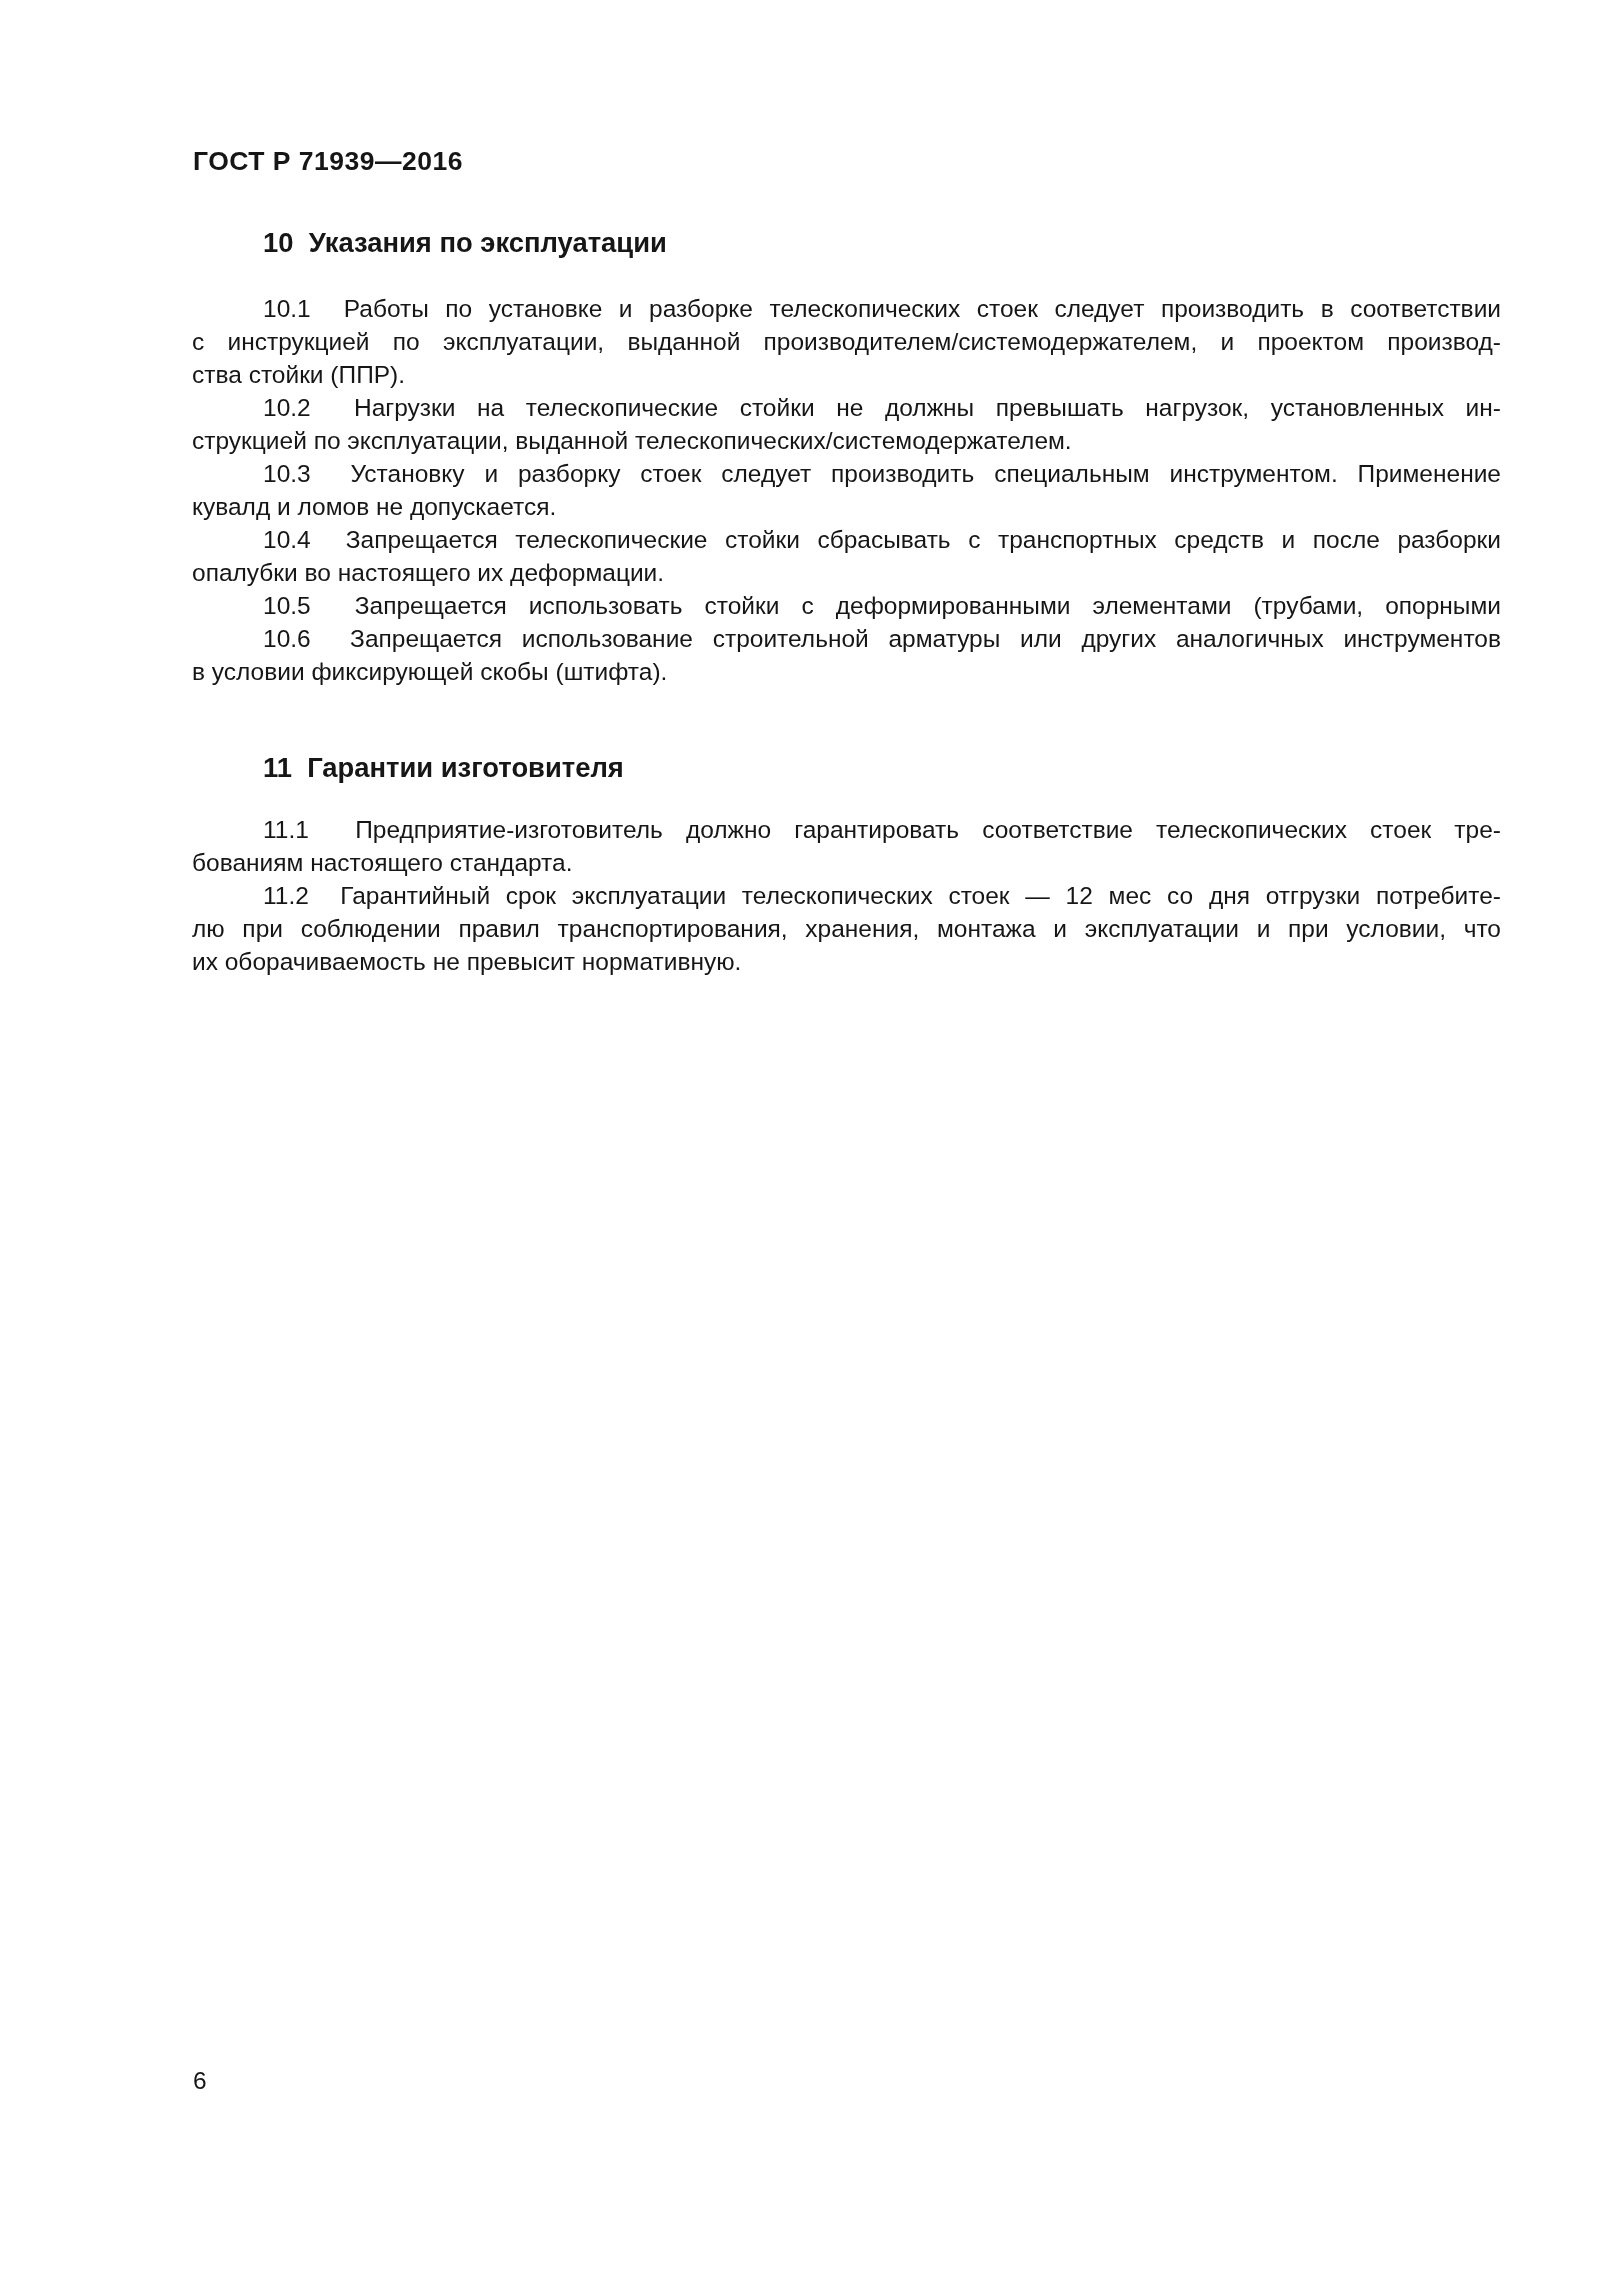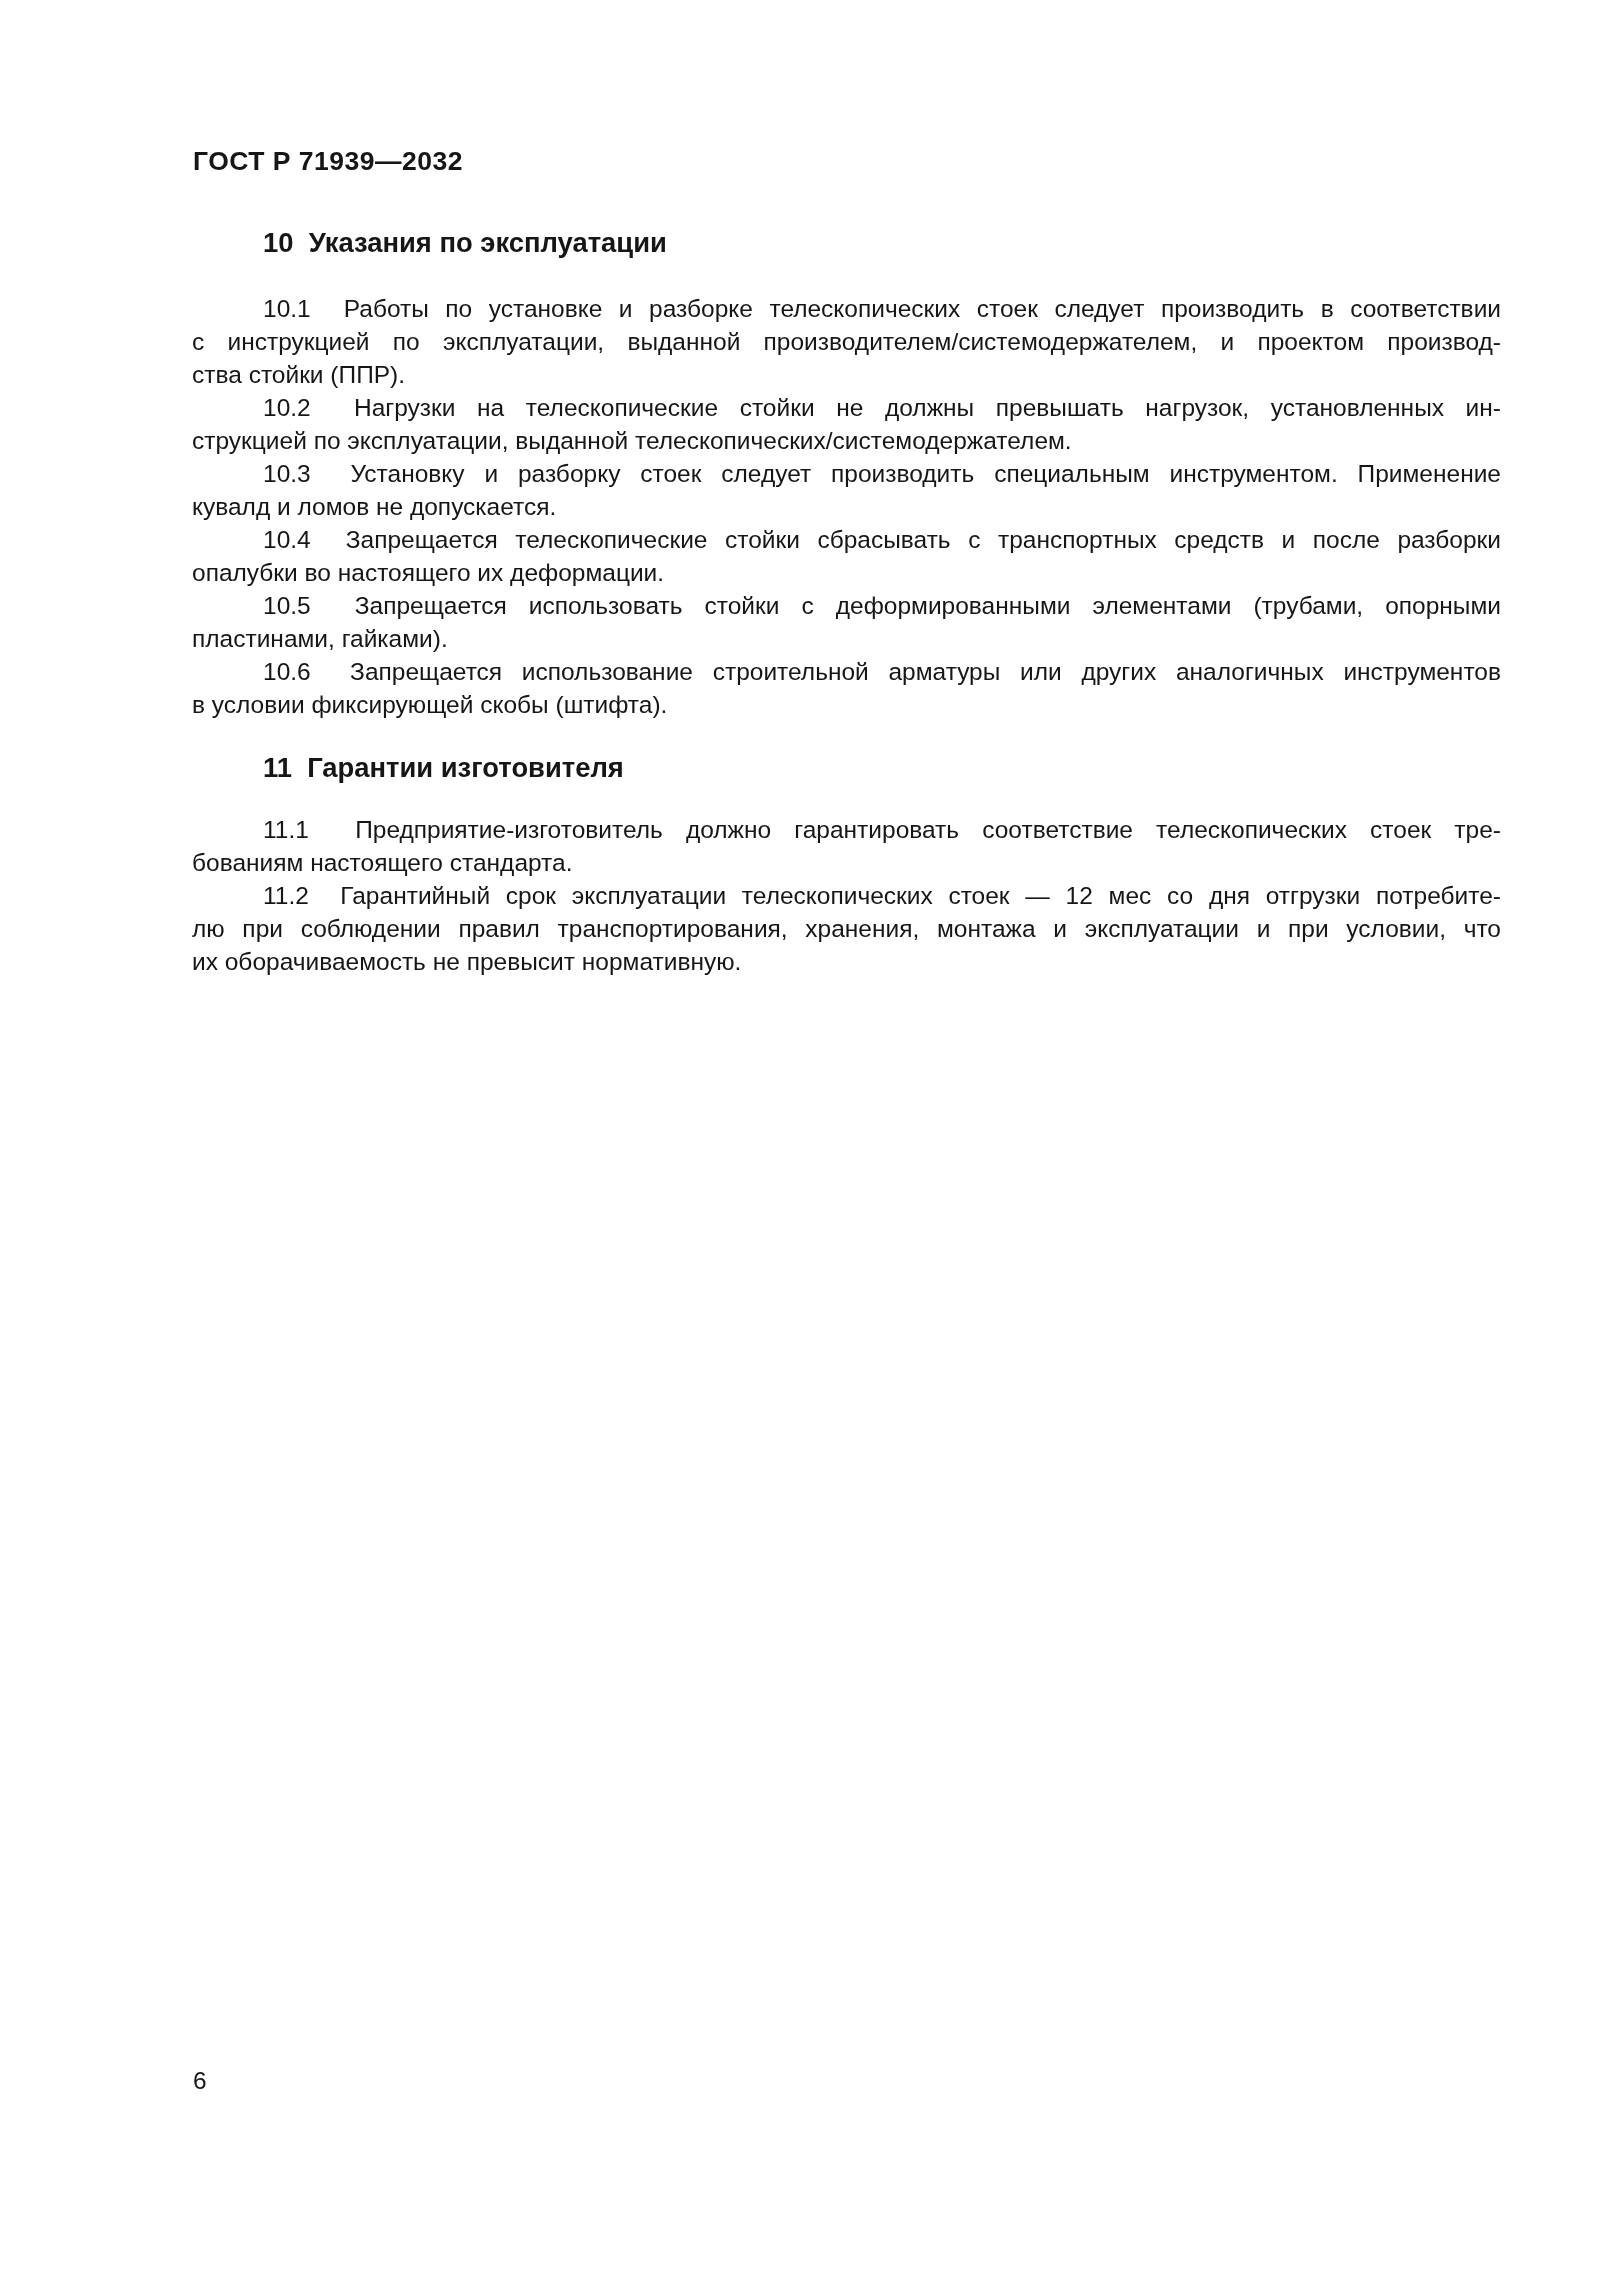--- a/index.html
+++ b/index.html
@@ -62,36 +62,35 @@
     left: 193px;
     top: 2067px;
     font-size: 24.5px;
   }
 </style>
 </head>
 <body>
 
 <div class="page">
 
-  <div class="running-header">ГОСТ Р 71939—2032</div>
+  <div class="running-header">ГОСТ Р 71939—2016</div>
 
   <div class="section-heading heading-10">10&nbsp; Указания по эксплуатации</div>
 
   <div class="paragraphs paragraphs-10">
       <div class="line first just">10.1&nbsp; Работы по установке и разборке телескопических стоек следует производить в соответствии</div>
       <div class="line just">с инструкцией по эксплуатации, выданной производителем/системодержателем, и проектом производ-</div>
       <div class="line">ства стойки (ППР).</div>
       <div class="line first just">10.2&nbsp; Нагрузки на телескопические стойки не должны превышать нагрузок, установленных ин-</div>
       <div class="line">струкцией по эксплуатации, выданной телескопических/системодержателем.</div>
       <div class="line first just">10.3&nbsp; Установку и разборку стоек следует производить специальным инструментом. Применение</div>
       <div class="line">кувалд и ломов не допускается.</div>
       <div class="line first just">10.4&nbsp; Запрещается телескопические стойки сбрасывать с транспортных средств и после разборки</div>
       <div class="line">опалубки во настоящего их деформации.</div>
       <div class="line first just">10.5&nbsp; Запрещается использовать стойки с деформированными элементами (трубами, опорными</div>
-      <div class="line">пластинами, гайками).</div>
       <div class="line first just">10.6&nbsp; Запрещается использование строительной арматуры или других аналогичных инструментов</div>
       <div class="line">в условии фиксирующей скобы (штифта).</div>
     </div>
 
   <div class="section-heading heading-11">11&nbsp; Гарантии изготовителя</div>
 
   <div class="paragraphs paragraphs-11">
       <div class="line first just">11.1&nbsp; Предприятие-изготовитель должно гарантировать соответствие телескопических стоек тре-</div>
       <div class="line">бованиям настоящего стандарта.</div>
       <div class="line first just">11.2&nbsp; Гарантийный срок эксплуатации телескопических стоек — 12 мес со дня отгрузки потребите-</div>

